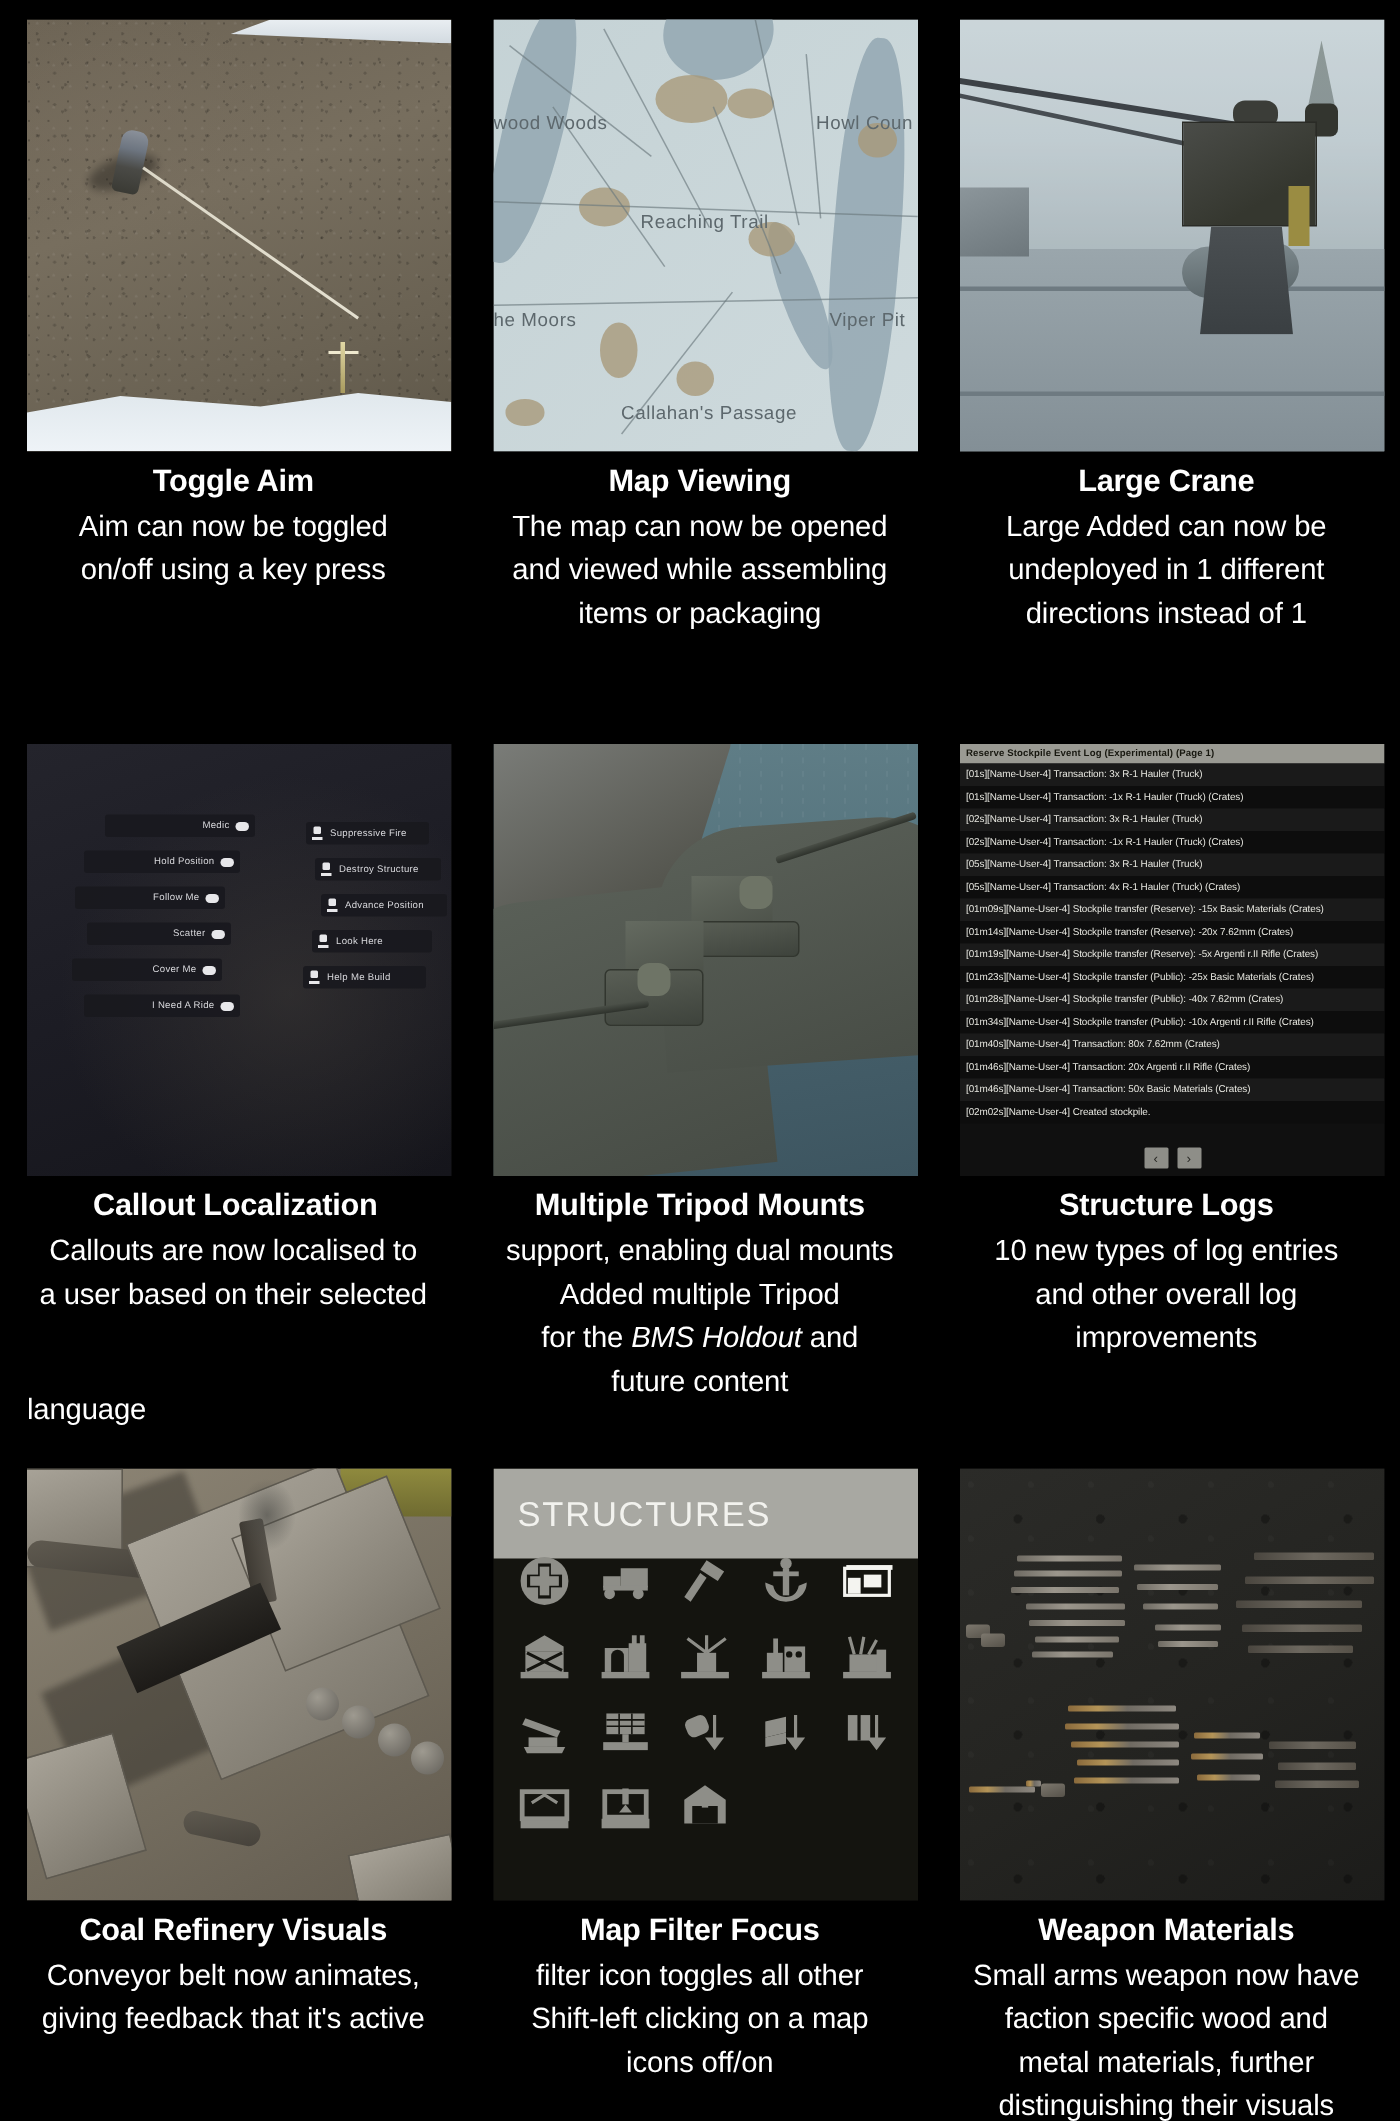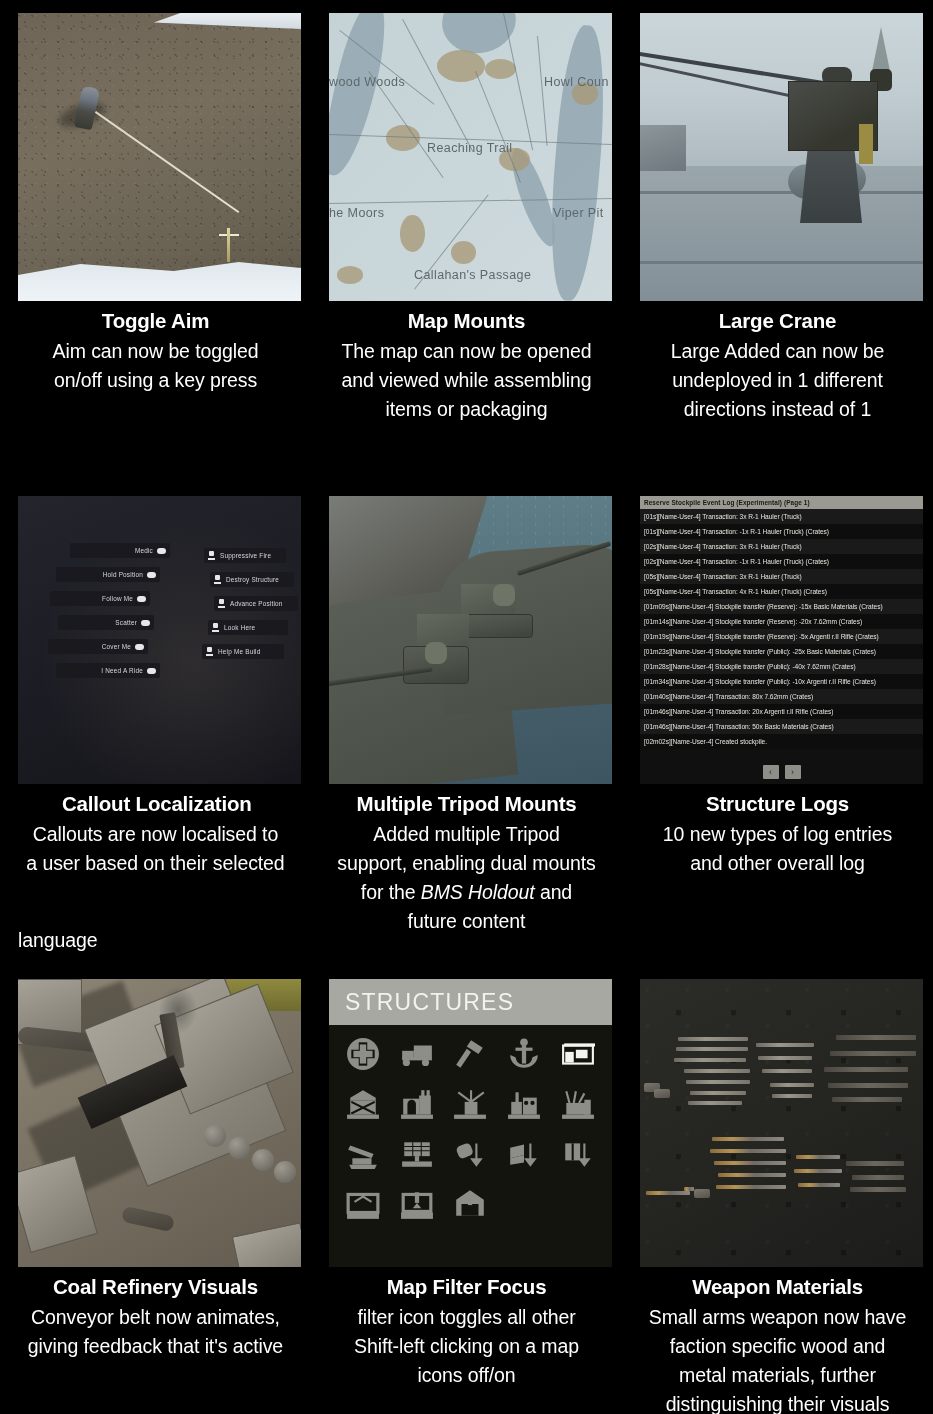--- a/index.html
+++ b/index.html
@@ -159,21 +159,21 @@
   .blkdark{position:absolute;background:linear-gradient(160deg,#5f5a50,#45413a);}
   .chimney{position:absolute;width:16px;height:56px;background:linear-gradient(90deg,#3e3a33,#57524a);border-radius:2px;}
   .smoke{position:absolute;width:40px;height:50px;background:radial-gradient(ellipse,rgba(70,70,66,.6),transparent 68%);}
   .belt{position:absolute;background:linear-gradient(180deg,#2c2a26,#1d1b18);}
   .cyl{position:absolute;width:22px;height:22px;border-radius:50%;
     background:radial-gradient(circle at 35% 30%,#9e9a90,#63605a);}
   .shadow{position:absolute;background:rgba(35,33,28,.42);filter:blur(2px);}
 
   
   .structbg{position:absolute;inset:0;background:#14140f;}
-  .struct-head{height:46px;background:#a8a8a2;display:flex;align-items:center;padding-left:16px;}
+  .struct-head{height:60px;background:#a8a8a2;display:flex;align-items:center;padding-left:16px;}
   .struct-head span{color:#f2f2ee;font-size:23px;letter-spacing:1.2px;}
   .icon-grid{position:absolute;left:8px;right:8px;top:52px;
     display:grid;grid-template-columns:repeat(5,1fr);gap:4px 2px;}
   .ico{height:46px;display:flex;align-items:center;justify-content:center;}
   .ico svg{width:34px;height:34px;fill:#8e8e88;}
   .ico.hl svg{fill:#f4f4f0;}
 
   
   .wallbg{position:absolute;inset:0;
     background:linear-gradient(150deg,#2b2b28,#242421 55%,#1c1c1a);}
@@ -237,21 +237,21 @@
       <div class="roadline" style="left:52%;top:20%;width:120px;transform:rotate(68deg);"></div>
       <div class="roadline" style="left:30%;top:96%;width:120px;transform:rotate(-52deg);"></div>
       <div class="roadline" style="left:74%;top:8%;width:110px;transform:rotate(85deg);"></div>
       <div class="reglabel" style="left:0px;top:62px;">wood Woods</div>
       <div class="reglabel" style="left:215px;top:62px;">Howl Coun</div>
       <div class="reglabel" style="left:98px;top:128px;">Reaching Trail</div>
       <div class="reglabel" style="left:0px;top:193px;">he Moors</div>
       <div class="reglabel" style="left:224px;top:193px;">Viper Pit</div>
       <div class="reglabel" style="left:85px;top:255px;">Callahan's Passage</div>
     </div>
-    <div class="cap-title">Map Mounts</div>
+    <div class="cap-title">Map Viewing</div>
     <div class="cap-body">
       <div>The map can now be opened</div>
       <div>and viewed while assembling</div>
       <div>items or packaging</div>
     </div>
   </div>
 
   <div class="cell">
     <div class="shot">
       <div class="snowscene"></div>
@@ -346,22 +346,22 @@
       <div class="hatch" style="left:130px;top:118px;width:74px;height:24px;border-radius:4px;"></div>
       <div class="gunner" style="left:164px;top:88px;"></div>
       <div class="barrel" style="left:186px;top:60px;width:98px;transform:rotate(-18deg);"></div>
       <div class="shield" style="left:88px;top:118px;width:52px;height:40px;"></div>
       <div class="hatch" style="left:74px;top:150px;width:66px;height:38px;border-radius:4px;"></div>
       <div class="gunner" style="left:96px;top:146px;"></div>
       <div class="barrel" style="left:-4px;top:178px;width:108px;transform:rotate(-8deg);"></div>
     </div>
     <div class="cap-title">Multiple Tripod Mounts</div>
     <div class="cap-body">
+      <div>support, enabling dual mounts</div>
       <div>Added multiple Tripod</div>
-      <div>support, enabling dual mounts</div>
       <div>
         <span>for the </span><i>BMS Holdout</i><span> and</span>
       </div>
       <div>future content</div>
     </div>
   </div>
 
   <div class="cell">
     <div class="shot">
       <div class="logpanel">
@@ -387,20 +387,21 @@
         <div class="log-pager">
           <div class="pgbtn">‹</div>
           <div class="pgbtn">›</div>
         </div>
       </div>
     </div>
     <div class="cap-title">Structure Logs</div>
     <div class="cap-body">
       <div>10 new types of log entries</div>
       <div>and other overall log</div>
+      <div>improvements</div>
     </div>
   </div>
 
   <div class="cell">
     <div class="shot">
       <div class="refbg"></div>
       <div class="refgrass"></div>
       <div class="shadow" style="left:0;top:20px;width:120px;height:70px;transform:rotate(-20deg);"></div>
       <div class="shadow" style="left:20px;top:120px;width:130px;height:80px;transform:rotate(-24deg);"></div>
       <div class="blk" style="left:-6px;top:0;width:70px;height:66px;"></div>

